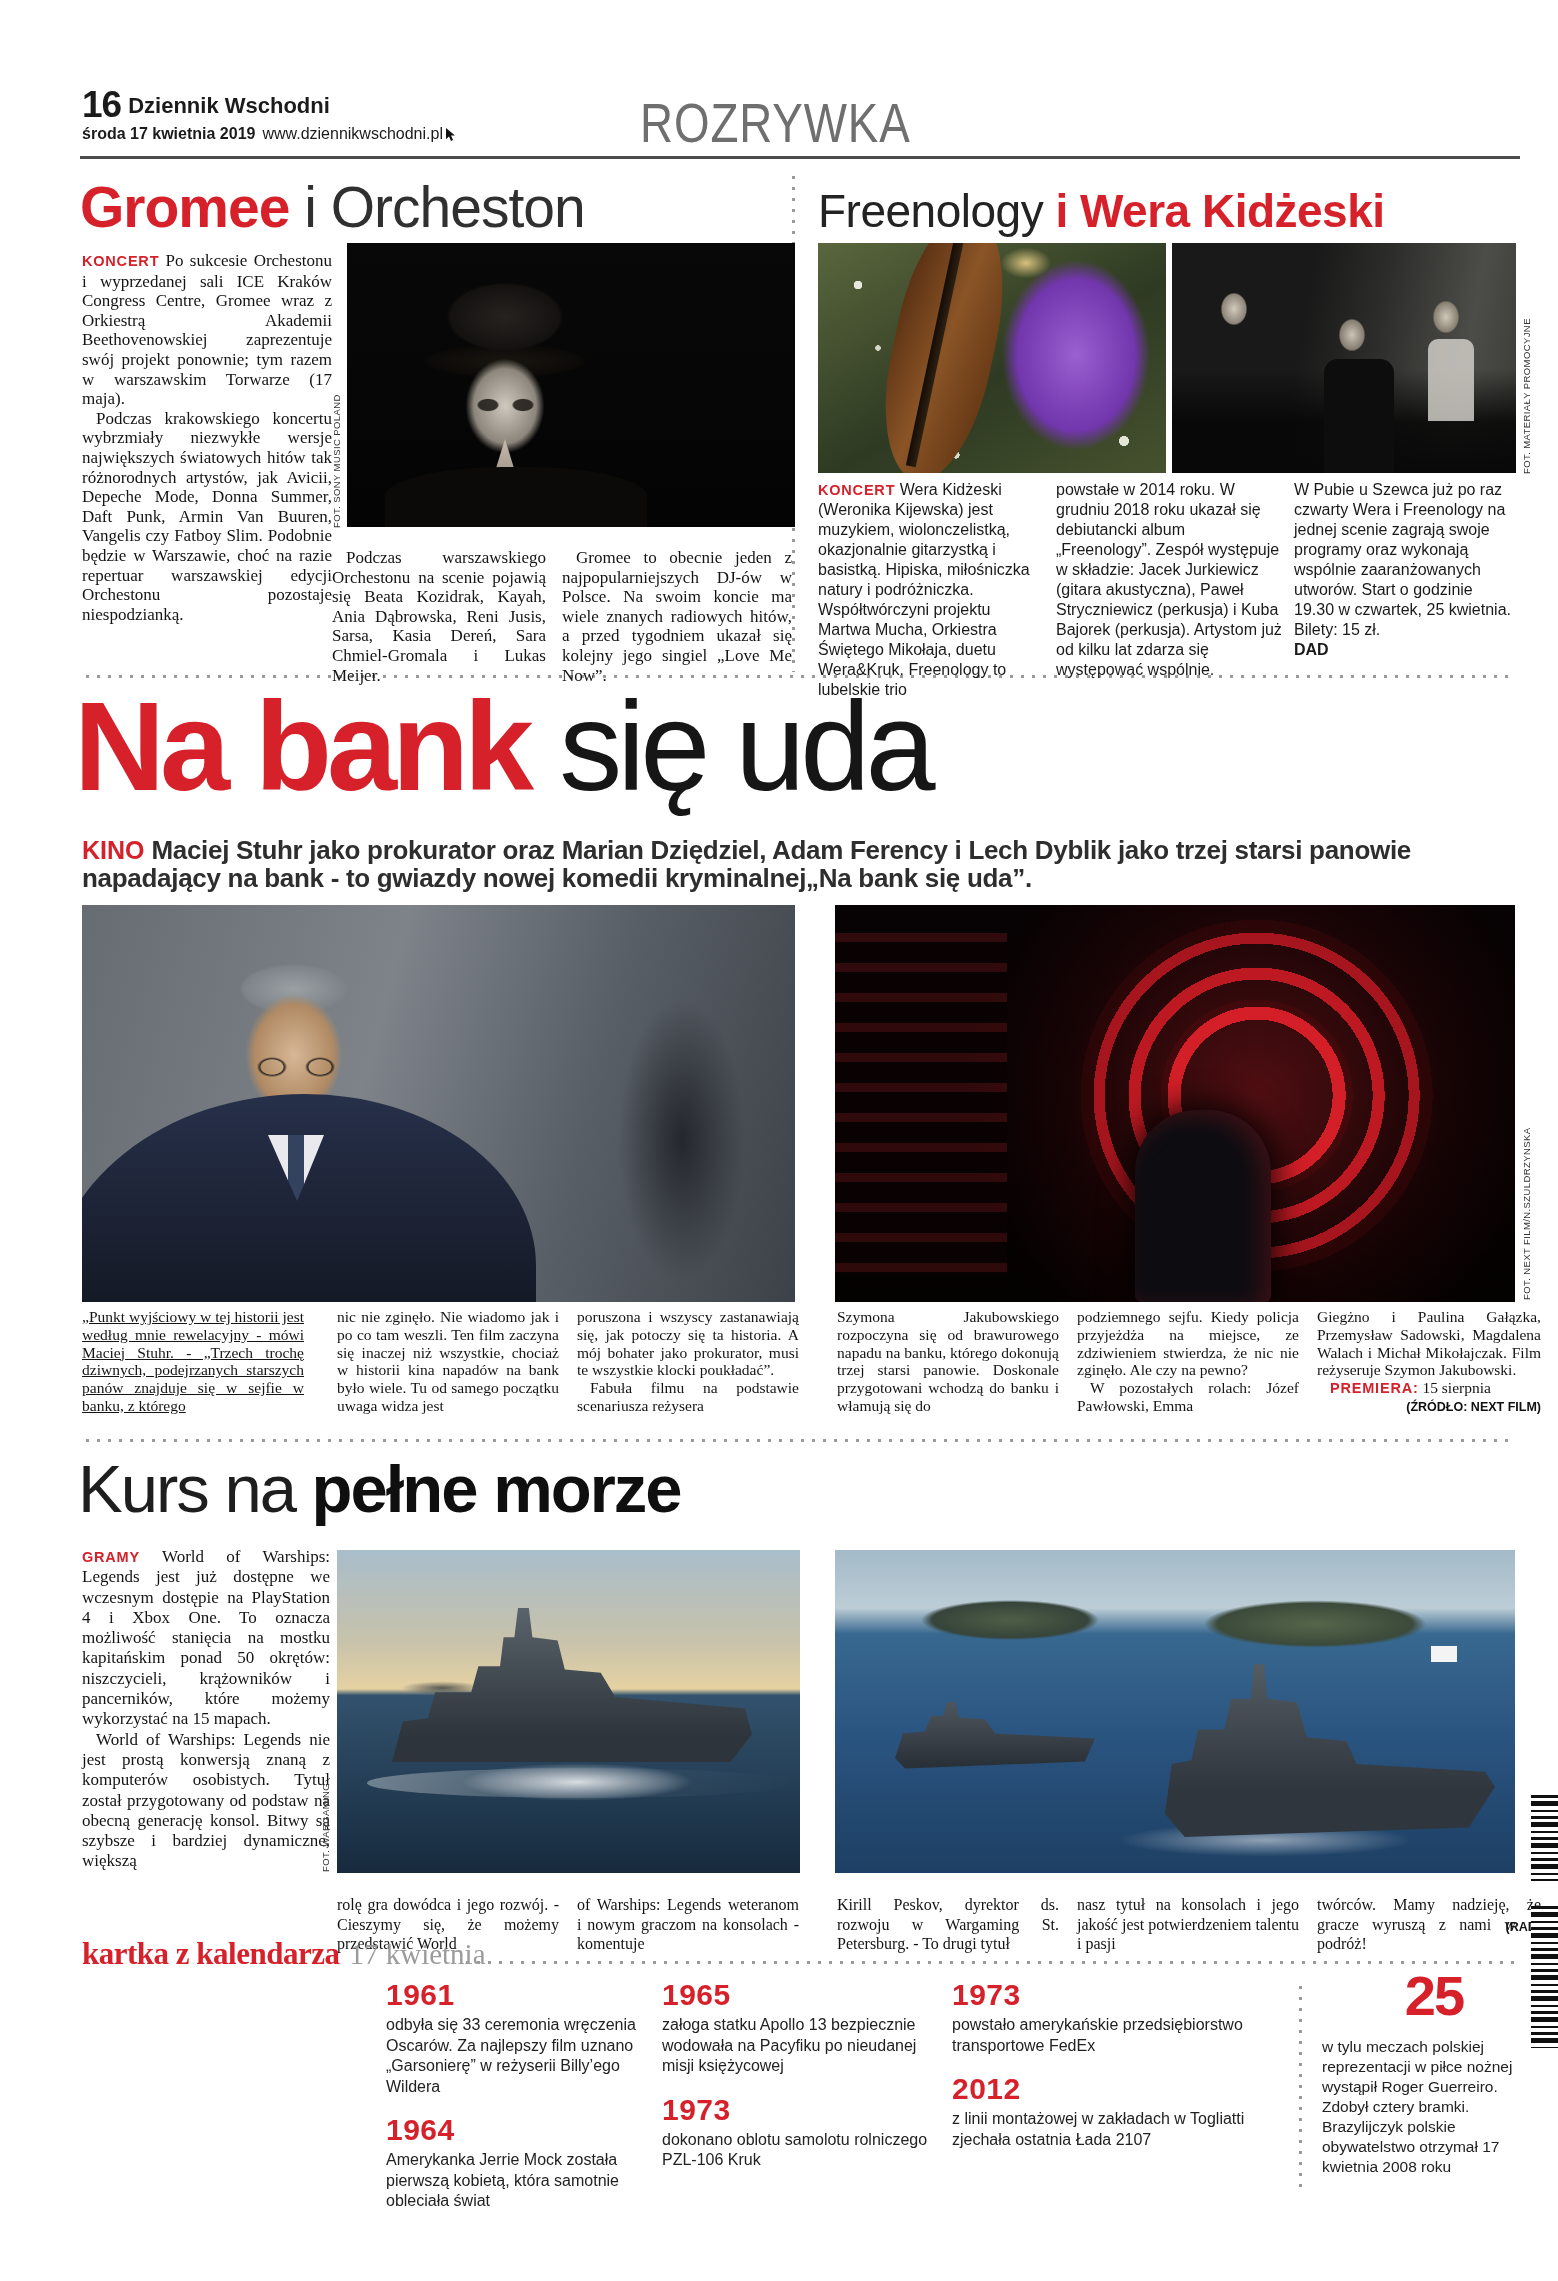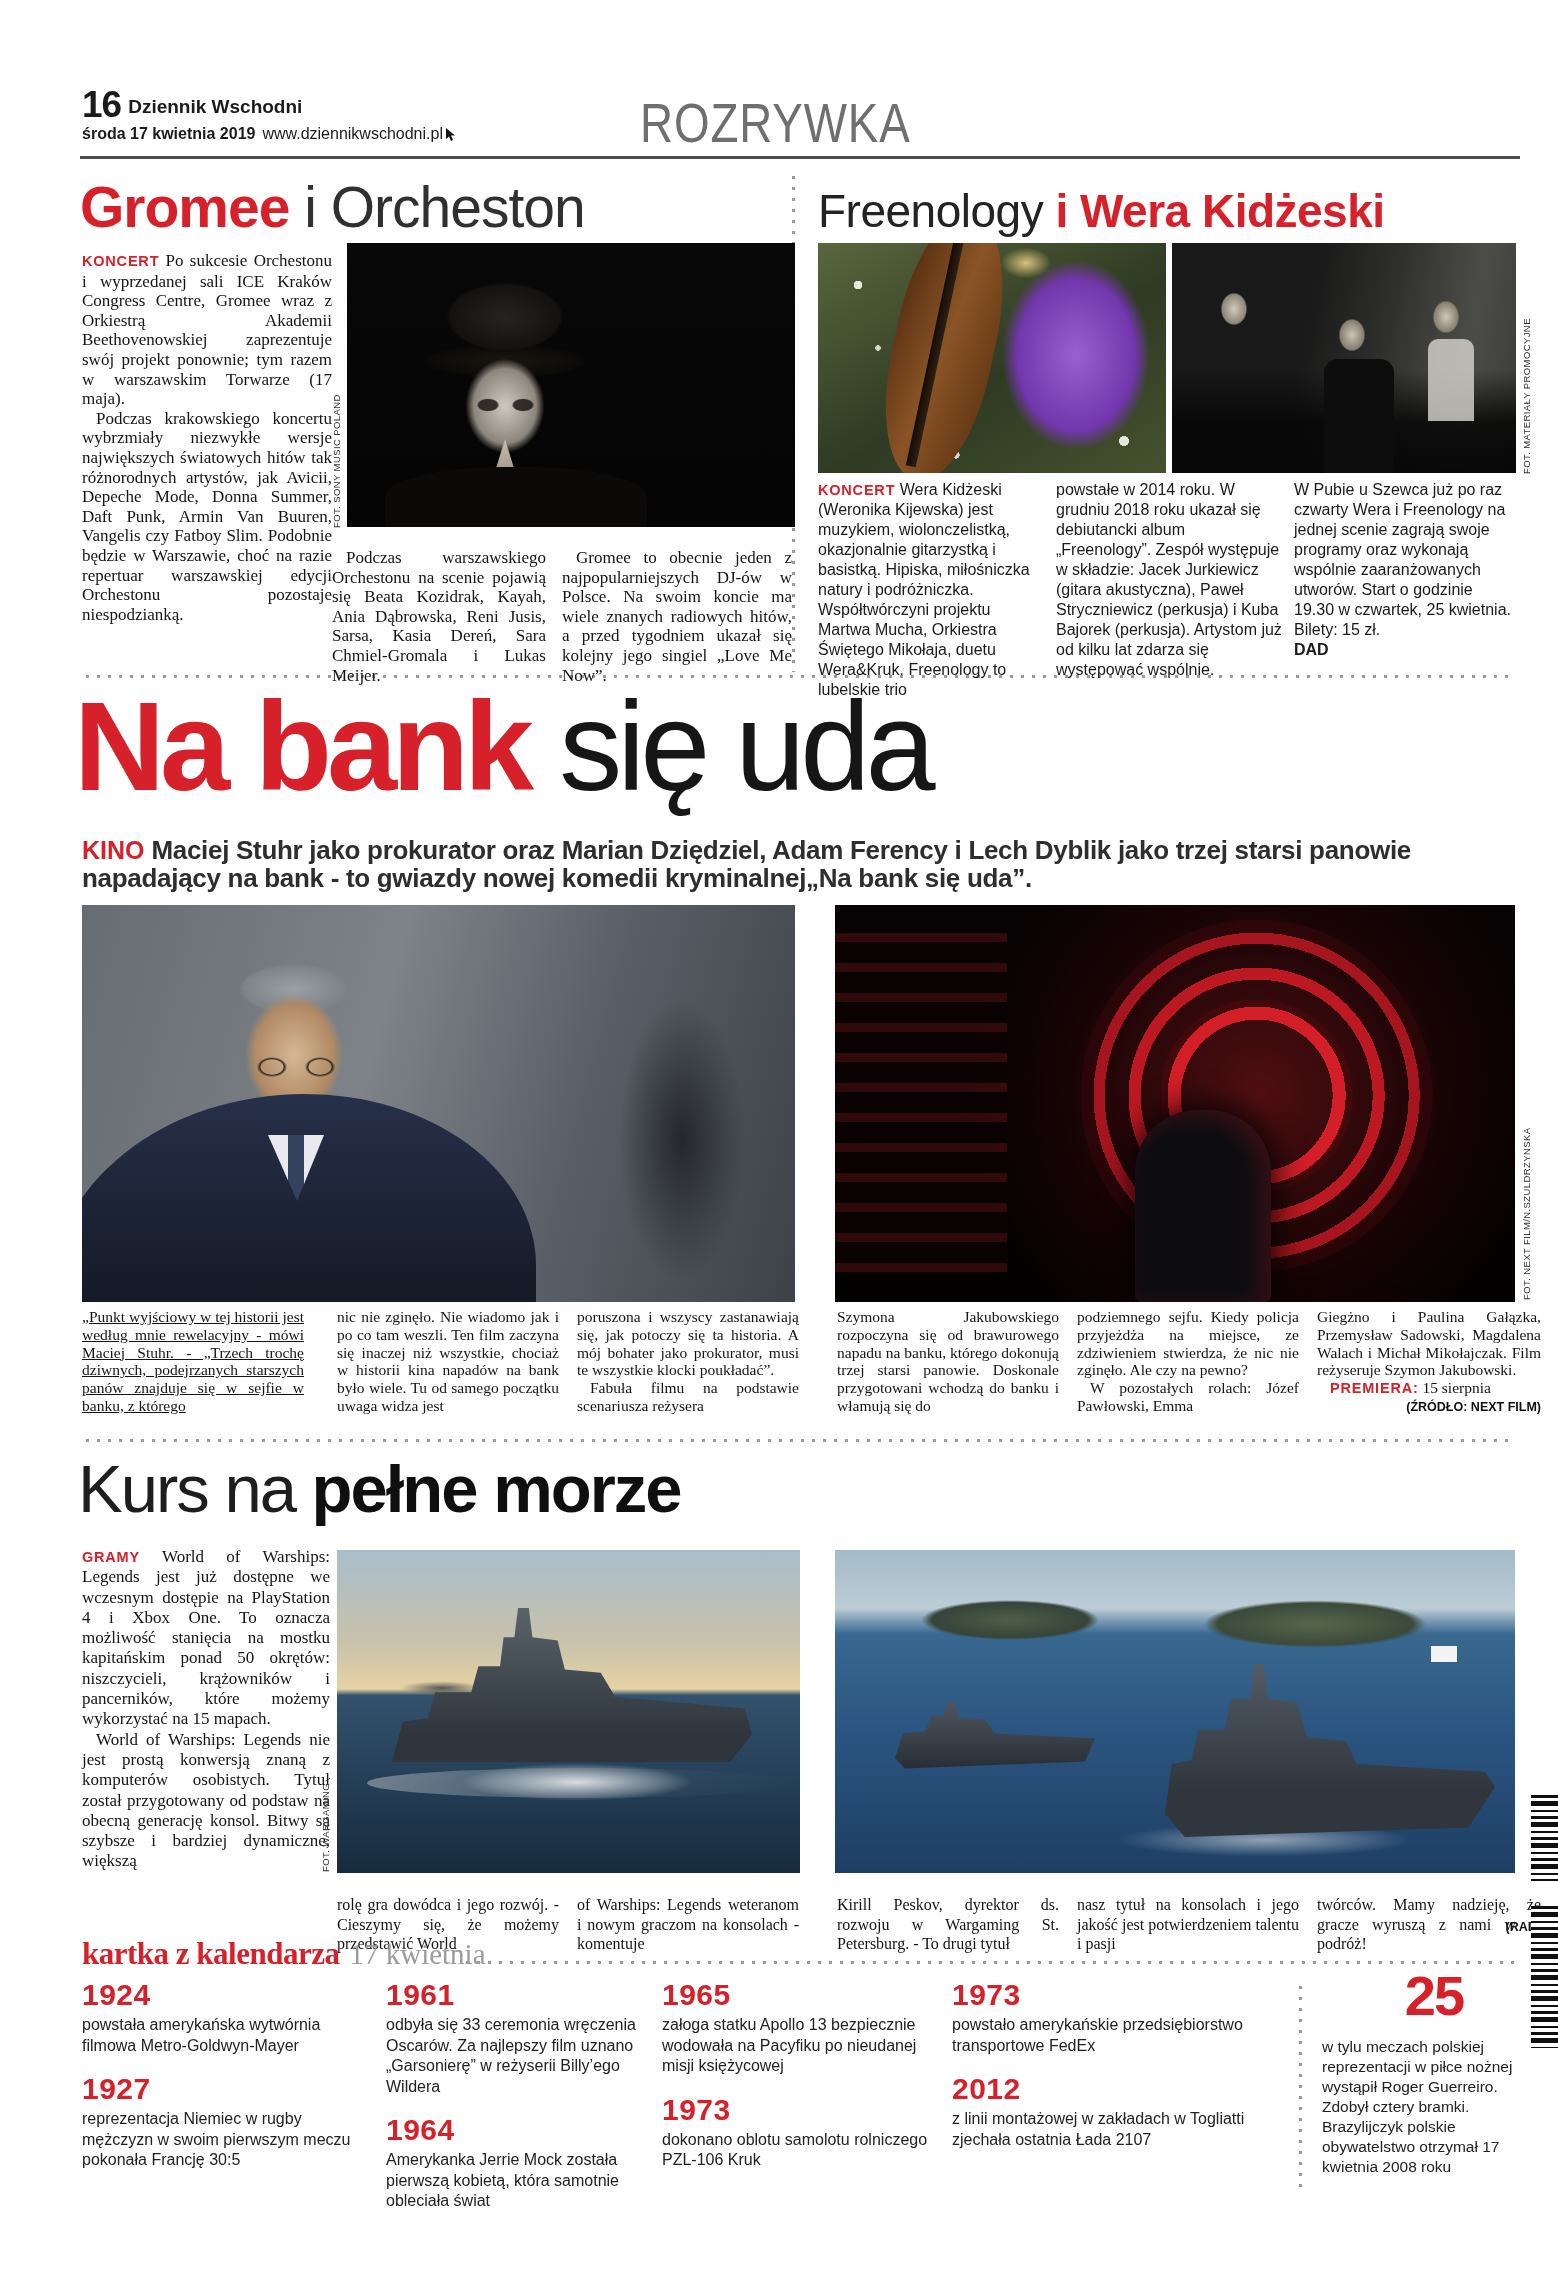--- a/index.html
+++ b/index.html
@@ -2,21 +2,21 @@
 <html lang="pl"><head>
 <meta charset="utf-8">
 <style>
   html,body{margin:0;padding:0;background:#e8e8e8;}
   #page{position:relative;width:1558px;height:2281px;background:#fff;overflow:hidden;
         font-family:"Liberation Sans",sans-serif;color:#1b1b1b;}
 
   
   #masthead{position:absolute;left:82px;top:86px;line-height:1.05;}
   .pgnum{font-size:37px;font-weight:800;letter-spacing:-1px;vertical-align:-4px;}
-  .paper{font-size:19px;font-weight:700;margin-left:7px;}
+  .paper{font-size:22px;font-weight:700;margin-left:7px;}
   .m2{font-size:16px;font-weight:700;margin-top:1px;}
   .site{font-weight:400;margin-left:7px;}
   .cursor{display:inline-block;margin-left:2px;vertical-align:-3px;}
   #section-title{position:absolute;left:640px;top:90px;font-size:52px;font-weight:400;color:#6f6f6f;
         letter-spacing:1px;transform:scale(.88,1.08);transform-origin:top left;}
   #header-rule{position:absolute;left:80px;top:156px;width:1440px;height:3px;background:#4c4c4c;}
 
   
   .doth{position:absolute;height:5px;background-image:radial-gradient(circle,#9a9a9a 1.7px,transparent 1.9px);
         background-size:11px 5px;background-repeat:repeat-x;}
@@ -324,26 +324,20 @@
   </div>
   <div id="k-ce" class="kbcol">
     <p>twórców. Mamy nadzieję, że gracze wyruszą z nami w tę podróż!</p>
     <span class="sigr">(RAD)</span>
   </div>
 
   <div id="cal-head">
     <span class="red">kartka z kalendarza</span><span class="gray">17 kwietnia</span>
   </div>
 
-  <div id="cal-c1" class="cal-col">
-    <div class="cal-year">1924</div>
-    <div class="cal-text">powstała amerykańska wytwórnia filmowa Metro-Goldwyn-Mayer</div>
-    <div class="cal-year">1927</div>
-    <div class="cal-text">reprezentacja Niemiec w rugby mężczyzn w swoim pierwszym meczu pokonała Francję 30:5</div>
-  </div>
   <div id="cal-c2" class="cal-col">
     <div class="cal-year">1961</div>
     <div class="cal-text">odbyła się 33 ceremonia wręczenia Oscarów. Za najlepszy film uznano „Garsonierę” w reżyserii Billy’ego Wildera</div>
     <div class="cal-year">1964</div>
     <div class="cal-text">Amerykanka Jerrie Mock została pierwszą kobietą, która samotnie obleciała świat</div>
   </div>
   <div id="cal-c3" class="cal-col">
     <div class="cal-year">1965</div>
     <div class="cal-text">załoga statku Apollo 13 bezpiecznie wodowała na Pacyfiku po nieudanej misji księżycowej</div>
     <div class="cal-year">1973</div>

